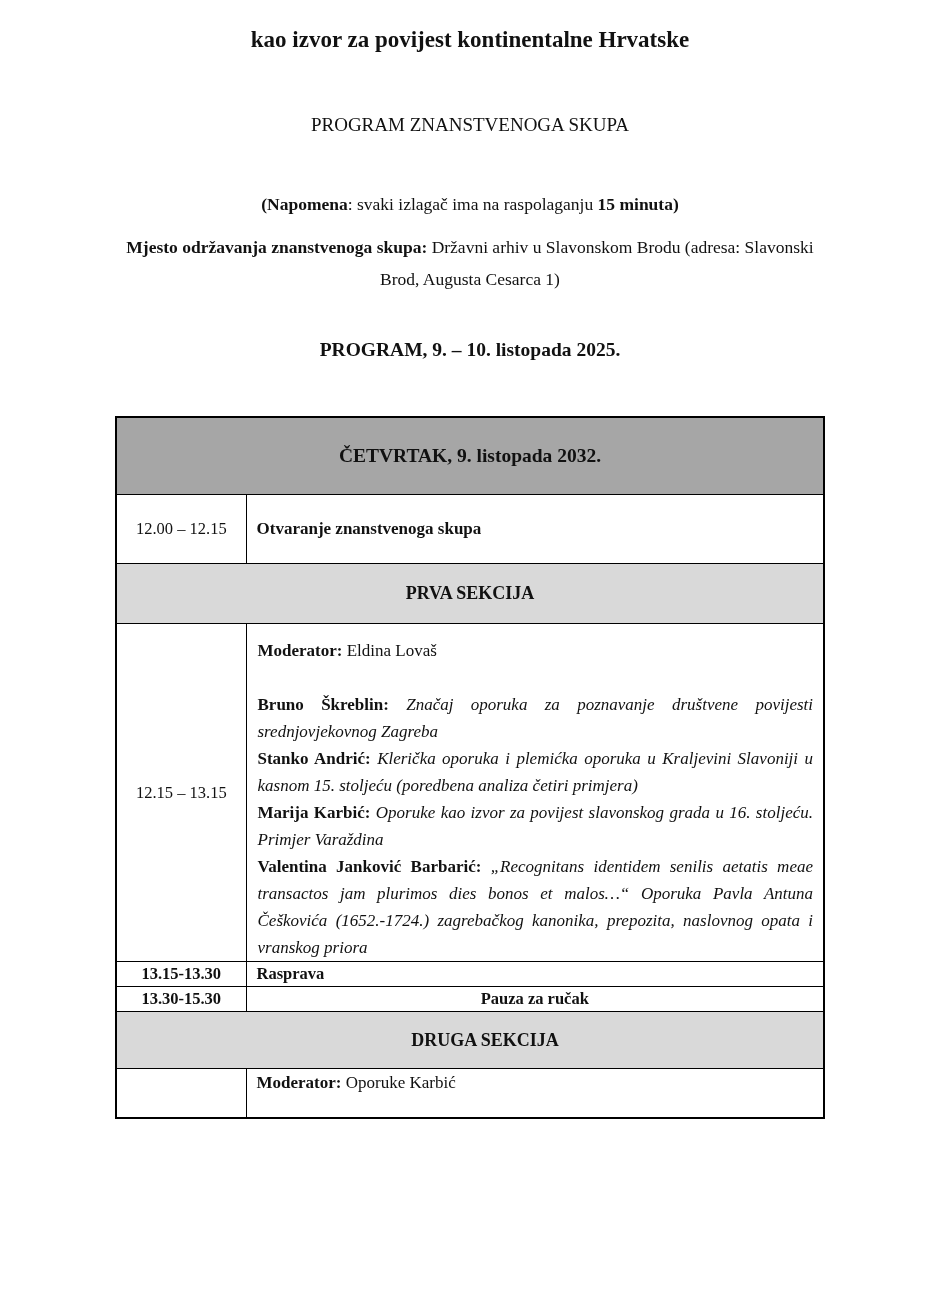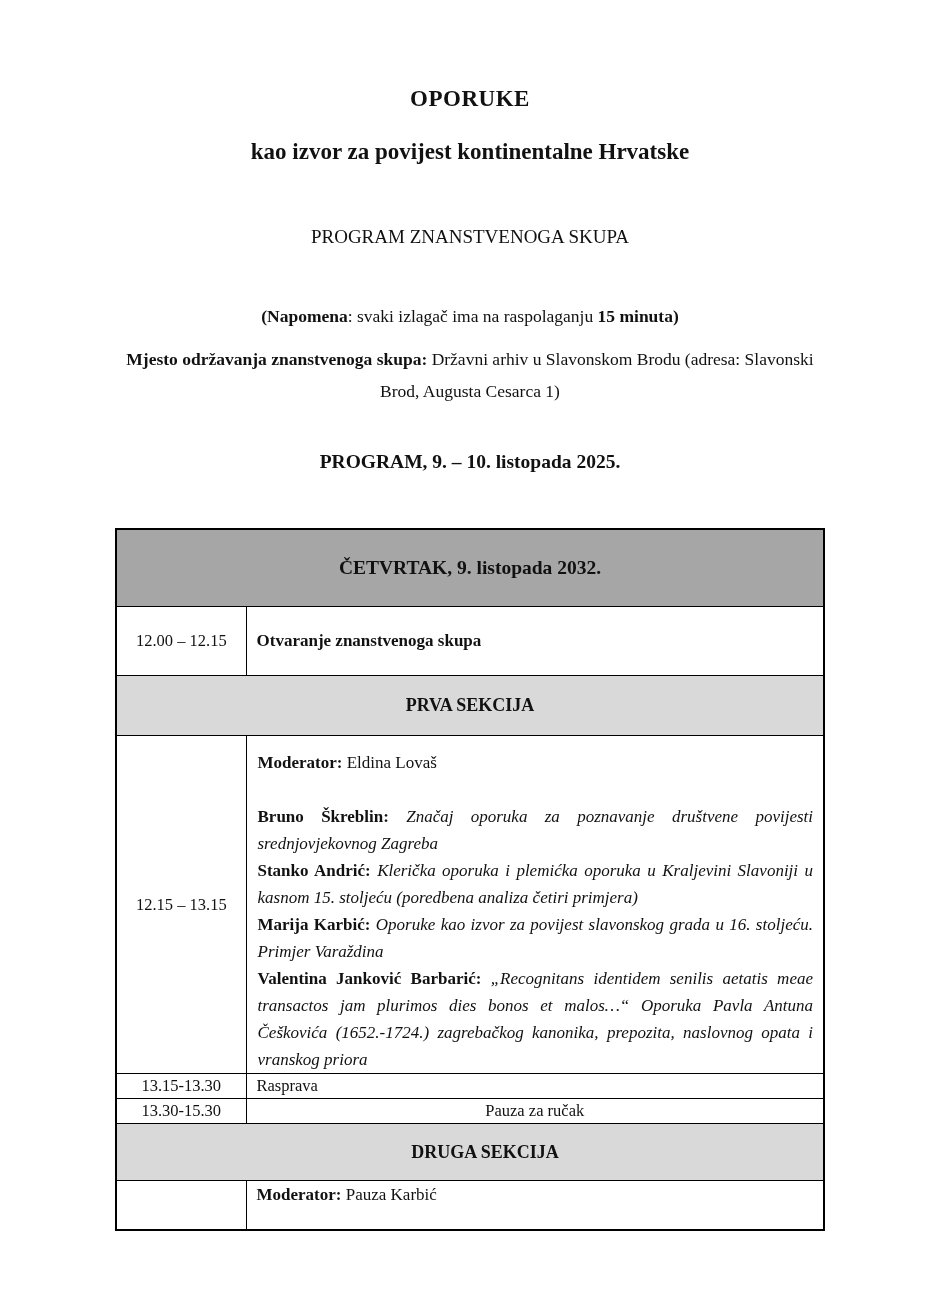--- a/index.html
+++ b/index.html
@@ -107,36 +107,36 @@
     line-height: 27px;
   }
   .talk em, .break-title { font-style: italic; }
   .talk em { font-style: italic; }
   tr.discussion-row td, tr.break-row td {
     height: 22px;
     font-size: 16.5px;
     line-height: 20px;
     padding-top: 1px;
     padding-bottom: 1px;
+    font-weight: bold;
   }
   tr.discussion-row td.time-cell, tr.break-row td.time-cell { text-align: center; }
   tr.break-row td.content-cell { text-align: center; }
   tr.moderator-row td { height: 44px; }
   tr.moderator-row td.content-cell {
     vertical-align: top;
     padding-top: 4px;
   }
   .bold { font-weight: bold; }
 </style>
 </head>
 <body>
 
 <div class="page">
 
-  <h1 class="doc-title-1">OPORUKE</h1>
   <h1 class="doc-title-2">kao izvor za povijest kontinentalne Hrvatske</h1>
   <p class="doc-subtitle">PROGRAM ZNANSTVENOGA SKUPA</p>
 
   <p class="note-line"><span class="bold">(Napomena</span><span>: svaki izlagač ima na raspolaganju </span><span class="bold">15 minuta)</span></p>
 
   <p class="venue-line"><span class="bold">Mjesto održavanja znanstvenoga skupa:</span><span> Državni arhiv u Slavonskom Brodu (adresa: Slavonski Brod, Augusta Cesarca 1)</span></p>
 
   <p class="program-heading">PROGRAM, 9. – 10. listopada 2025.</p>
 
   <table class="program">
@@ -171,18 +171,18 @@
       </tr>
       <tr class="break-row">
         <td class="time-cell">13.30-15.30</td>
         <td class="content-cell">Pauza za ručak</td>
       </tr>
       <tr class="section-row second">
         <td colspan="2">DRUGA SEKCIJA</td>
       </tr>
       <tr class="moderator-row">
         <td class="time-cell"></td>
-        <td class="content-cell"><span class="bold">Moderator:</span><span> Pauza Karbić</span></td>
+        <td class="content-cell"><span class="bold">Moderator:</span><span> Oporuke Karbić</span></td>
       </tr>
     </tbody>
   </table>
 
 </div>
 
 </body></html>

